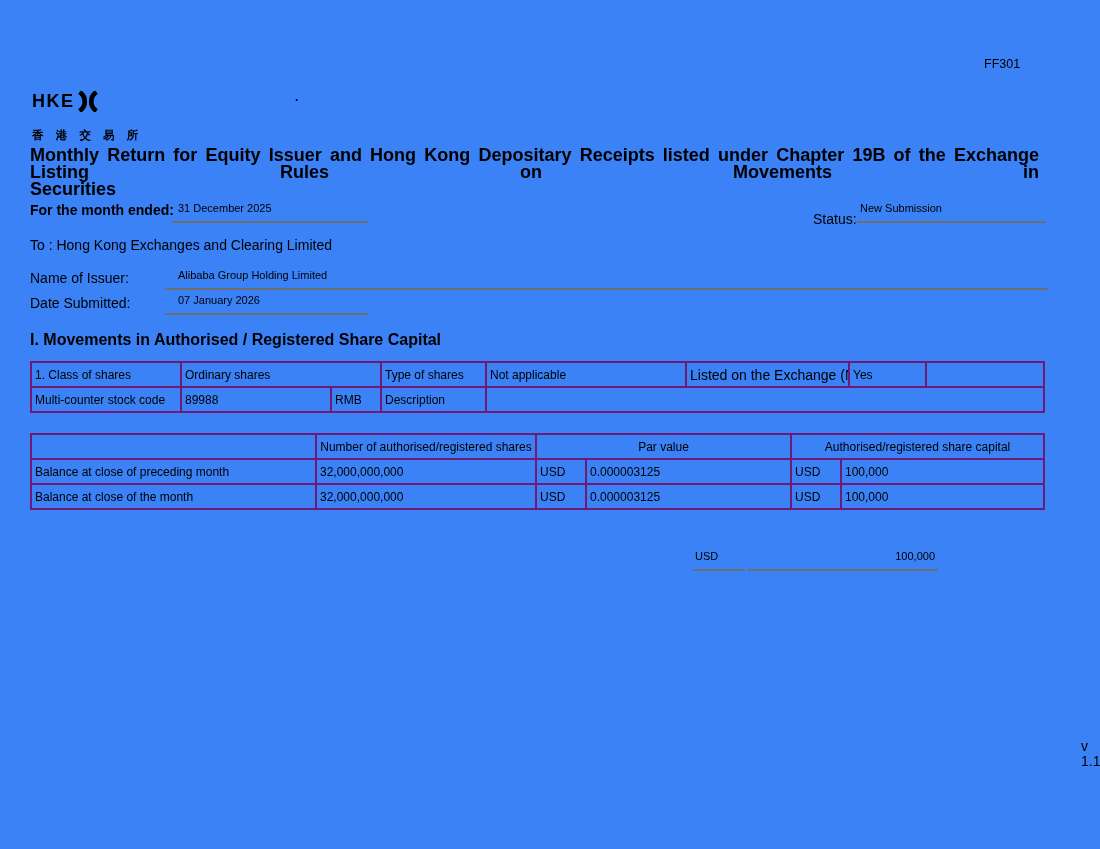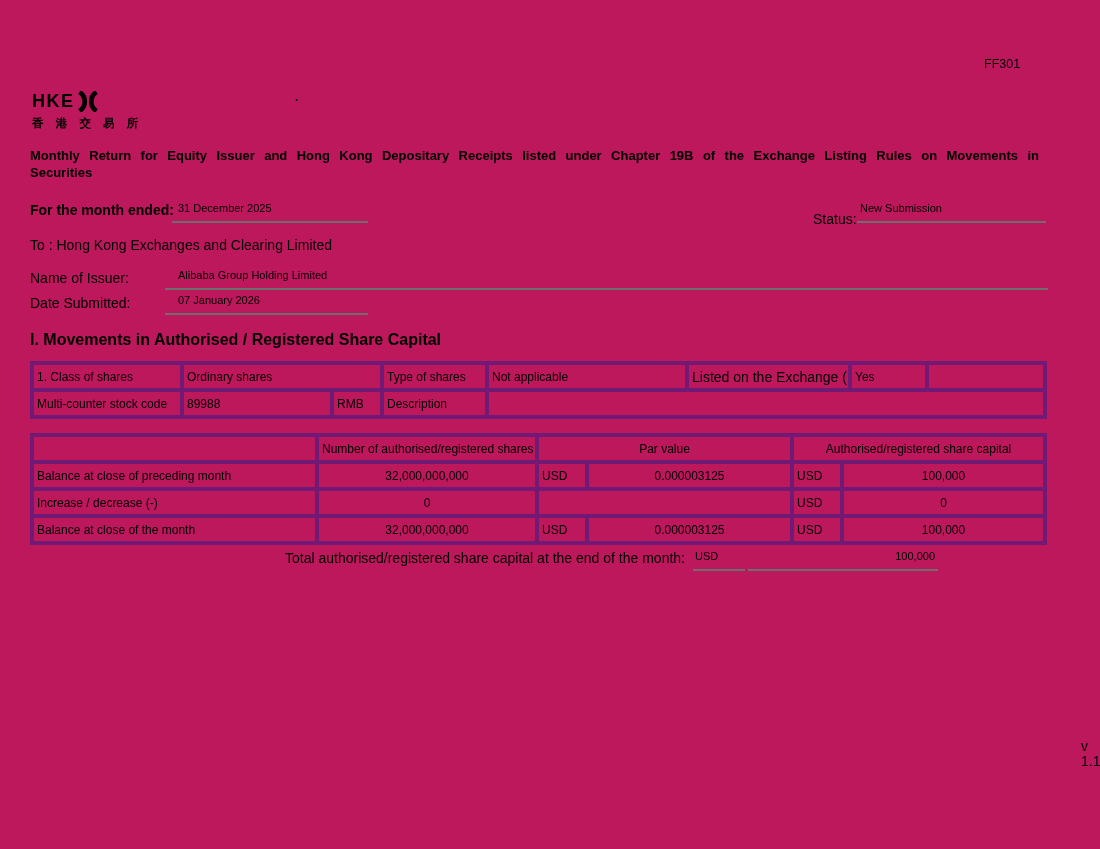--- a/index.html
+++ b/index.html
@@ -1,46 +1,46 @@
 <!DOCTYPE html>
 <html><head>
 <meta charset="utf-8">
 <style>
   html,body { margin:0; padding:0; background:#ffffff; }
   .page {
-    position:relative; width:1100px; height:849px; background:#be185d;
+    position:relative; width:1100px; height:849px; background:#3b82f6;
     font-family:"Liberation Sans","DejaVu Sans",sans-serif; color:#000;
     overflow:hidden;
   }
   .abs { position:absolute; }
   .fs12 { font-size:14px; line-height:15px; }
   .bold { font-weight:bold; }
 
   .ff-code { top:57px; left:984px; font-size:12.5px; }
 
   .logo { top:90px; left:32px; }
   .logo-en { display:flex; align-items:flex-end; font-weight:800; font-size:18px; letter-spacing:1.5px; line-height:22px; }
   .logo-x { margin-left:1px; }
   .logo-x svg { display:block; }
-  .logo-zh { margin-top:4px; font-size:11.5px; font-weight:600; letter-spacing:4.5px; }
+  .logo-zh { margin-top:16px; font-size:11.5px; font-weight:600; letter-spacing:4.5px; }
 
   .stray-dot { top:90px; left:295px; font-size:12px; font-weight:bold; }
 
-  .title { top:147px; left:30px; width:1009px; font-weight:bold; font-size:13px; line-height:17px; }
+  .title { top:147px; left:30px; width:1009px; font-weight:bold; font-size:18px; line-height:17px; }
   .title .l1 { text-align:justify; text-align-last:justify; }
 
   .uline {
     position:absolute; font-size:11px; line-height:15px;
     border-bottom:2px solid #6e6e6e; padding-bottom:5px; height:15px;
     white-space:nowrap;
   }
 
   table { border-collapse:collapse; table-layout:fixed; position:absolute; left:30px; width:1013px; }
-  td { border:4px solid #701a75; height:23px; font-size:12px; padding:0 3px; vertical-align:middle; overflow:hidden; white-space:nowrap; }
-  td.num { text-align:center; }
+  td { border:2px solid #701a75; height:23px; font-size:12px; padding:0 3px; vertical-align:middle; overflow:hidden; white-space:nowrap; }
+  td.num { text-align:left; }
   td.ctr { text-align:center; }
   td.small { font-size:14px; }
 
   .total-label { top:551px; left:30px; width:655px; text-align:right; }
   .footer-page { top:739px; left:0; width:1045px; text-align:center; }
   .footer-ver { top:739px; left:1048px;margin-left:33px; }
 </style>
 </head>
 <body>
 
@@ -133,36 +133,28 @@
       </tr>
       <tr>
         <td>Balance at close of preceding month</td>
         <td class="num">32,000,000,000</td>
         <td>USD</td>
         <td class="num">0.000003125</td>
         <td>USD</td>
         <td class="num">100,000</td>
       </tr>
       <tr>
-        <td>Increase / decrease (-)</td>
-        <td class="num">0</td>
-        <td colspan="2"></td>
-        <td>USD</td>
-        <td class="num">0</td>
-      </tr>
-      <tr>
         <td>Balance at close of the month</td>
         <td class="num">32,000,000,000</td>
         <td>USD</td>
         <td class="num">0.000003125</td>
         <td>USD</td>
         <td class="num">100,000</td>
       </tr>
     </tbody>
   </table>
 
-  <div class="abs fs12 total-label">Total authorised/registered share capital at the end of the month:</div>
   <div class="uline" style="top:549px; left:693px; width:50px; padding-left:2px;">USD</div>
   <div class="uline" style="top:549px; left:748px; width:187px; text-align:right; padding-right:3px;">100,000</div>
 
   <div class="abs fs12 footer-ver">v 1.1.1</div>
 
 </div>
 
 </body></html>

